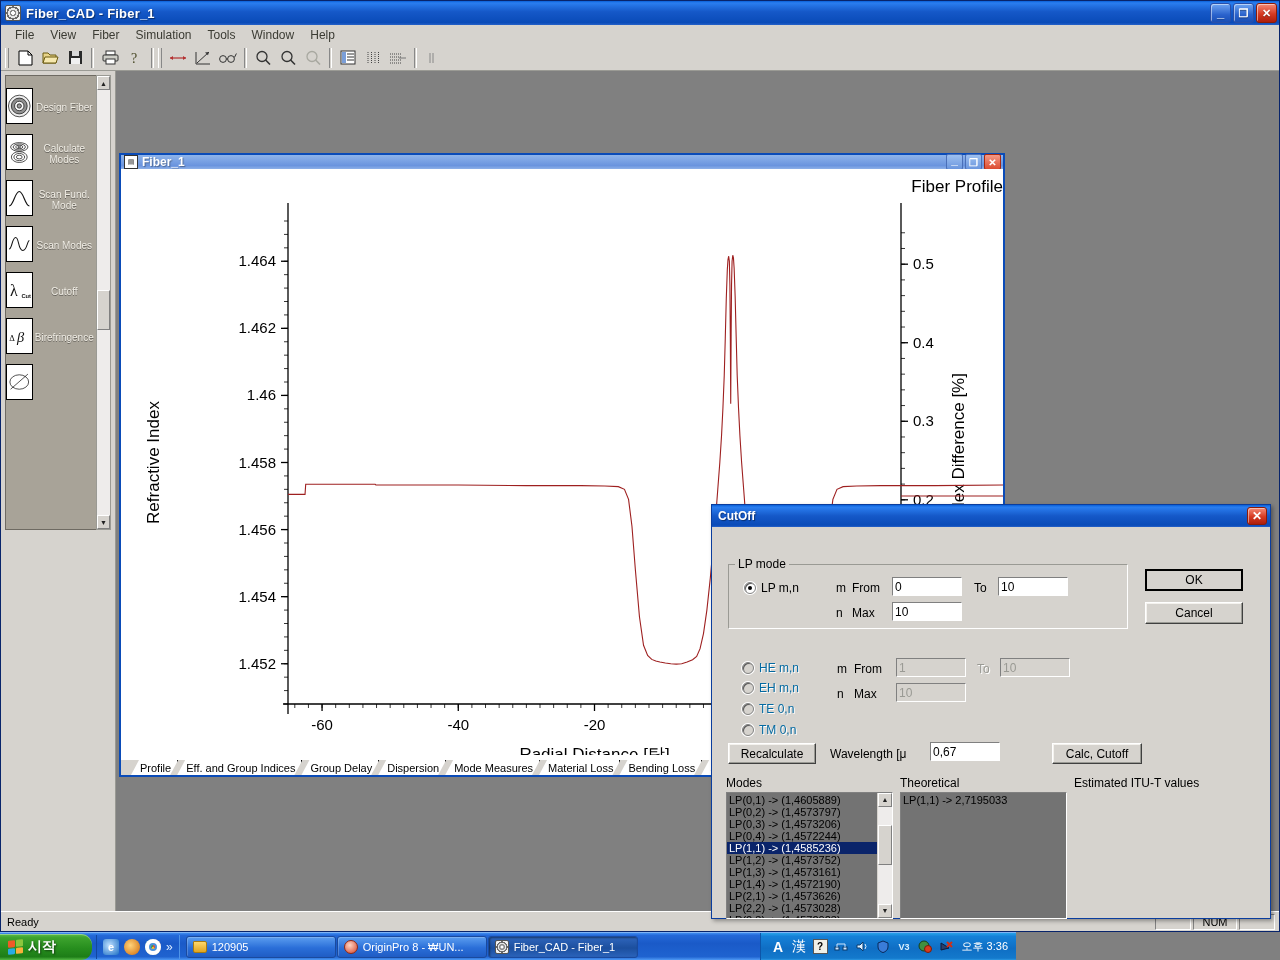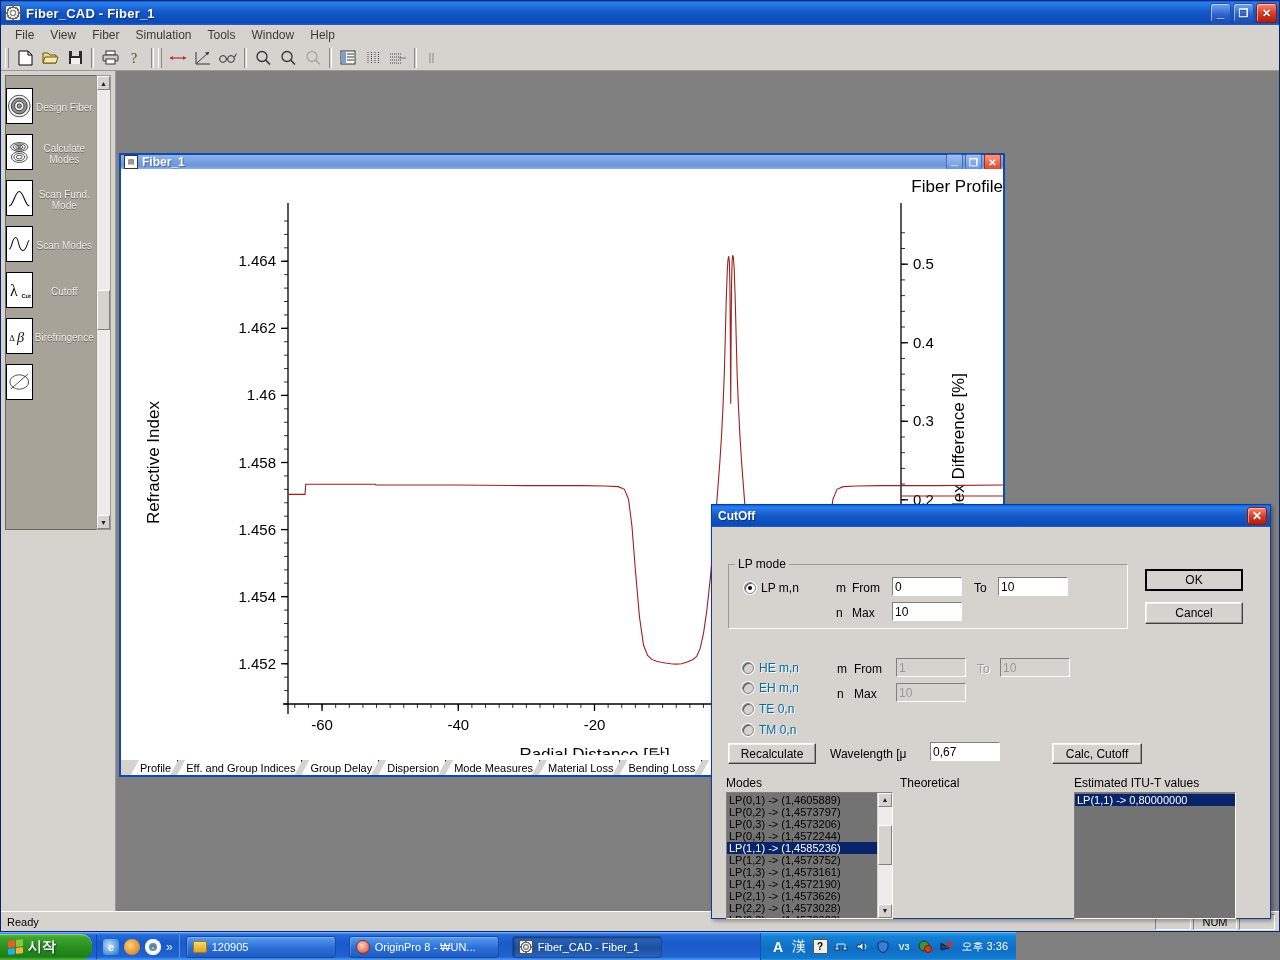--- a/index.html
+++ b/index.html
@@ -284,21 +284,21 @@
     width: 15px; height: 14px; display: grid; grid-template-columns: 1fr 1fr; grid-template-rows: 1fr 1fr;
     transform: skewY(-6deg); gap: 1px;
   }
   .flag i { display: block; border-radius: 1px; }
   .quick-launch {
     display: flex; align-items: center; gap: 5px; padding: 0 6px;
     border-left: 1px solid #1347a0; border-right: 1px solid #4f95e8;
     height: 24px;
   }
   .ql-icon { width: 16px; height: 16px; border-radius: 3px; cursor: pointer; }
-  .tasks { display: flex; align-items: center; gap: 13px; padding-left: 6px; flex: 1; }
+  .tasks { display: flex; align-items: center; gap: 1px; padding-left: 6px; flex: 1; }
   .task-btn {
     height: 22px; min-width: 150px; max-width: 160px;
     background: linear-gradient(180deg,#5b9ef0,#2a6ed8 55%,#1f5cc4);
     border: 1px solid #1a4a9e; border-radius: 3px;
     display: flex; align-items: center; gap: 5px; padding: 0 6px;
     color: #fff; font-size: 11px; cursor: pointer;
     box-shadow: inset 1px 1px 0 rgba(255,255,255,.2);
     white-space: nowrap; overflow: hidden;
   }
   .task-btn.active { background: linear-gradient(180deg,#2f66bd,#1c4f9e 55%,#2a63bb); box-shadow: inset 1px 1px 2px rgba(0,0,0,.45); }
@@ -820,27 +820,27 @@
           <div class="list-scroll">
             <div class="sb-arrow">▲</div>
             <div style="flex:1; position:relative; background:#eeeceb;">
               <div class="sb-thumb"></div>
             </div>
             <div class="sb-arrow">▼</div>
           </div>
         </div>
 
         <span class="lbl" style="left:188px; top:249px;">Theoretical</span>
-
-        <span class="lbl" style="left:362px; top:249px;">Estimated ITU-T values</span>
-        <div class="listbox" style="left:362px; top:265px; width:162px; height:127px;">
-          <div id="itu-rows" style="padding-top:1px;">
-              <div class="row sel">LP(1,1) -&gt; 0,80000000</div>
+        <div class="listbox" style="left:188px; top:265px; width:167px; height:127px;">
+          <div id="theoretical-rows" style="padding-top:1px;">
+              <div class="row">LP(1,1) -&gt; 2,7195033</div>
             </div>
         </div>
+
+        <span class="lbl" style="left:362px; top:249px;">Estimated ITU-T values</span>
 
       </div>
     </div>
 
   </div>
 
   <div id="statusbar">
     <span style="flex:1; padding-left:2px;">Ready</span>
     <span class="sb-pane" style="width:36px;"></span>
     <span class="sb-pane" style="width:44px;">NUM</span>

